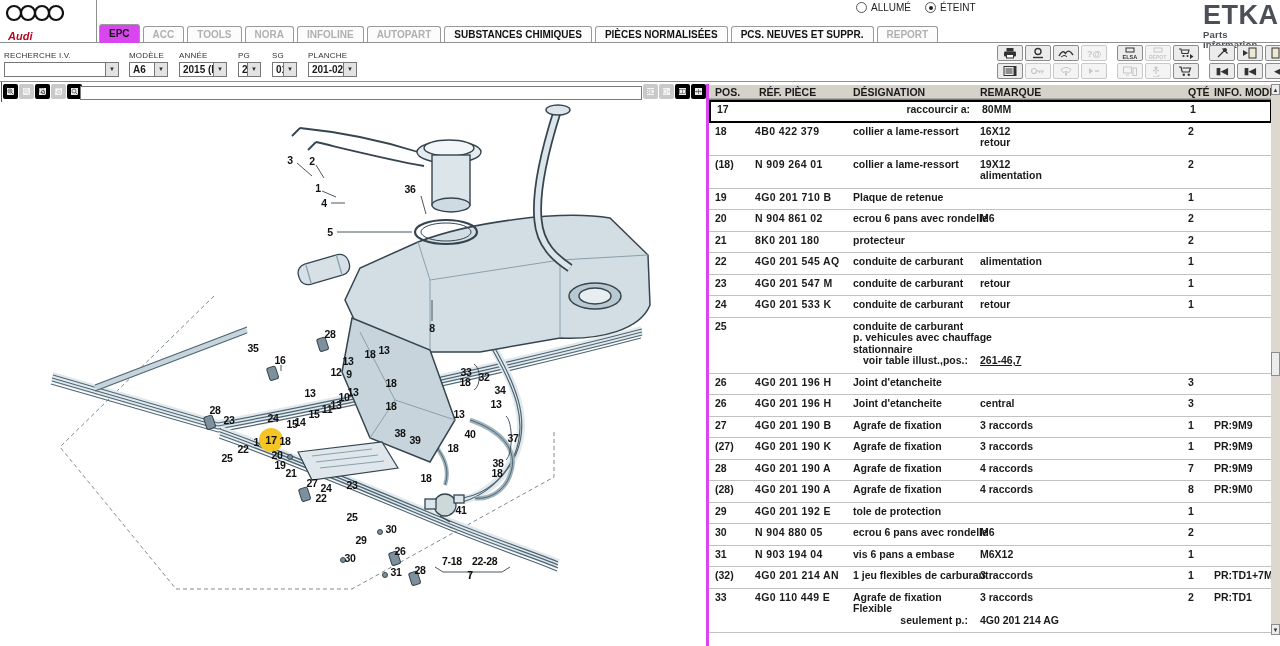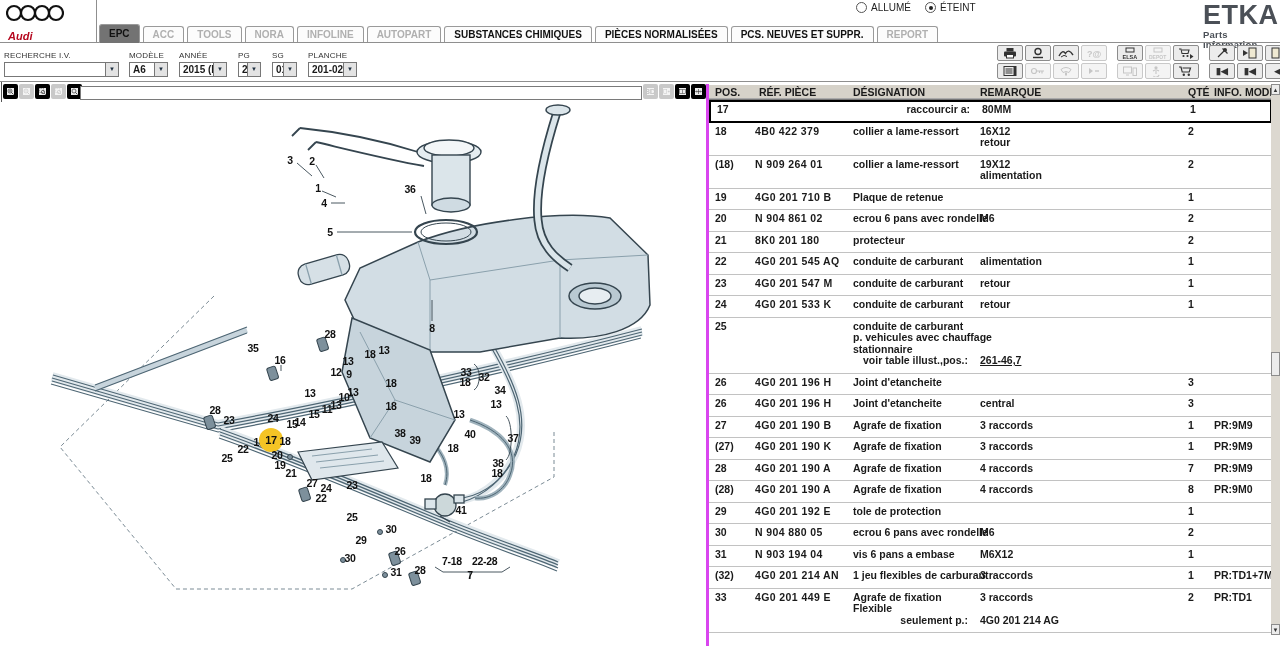--- a/index.html
+++ b/index.html
@@ -14,21 +14,21 @@
   #etka-title{font-size:27px;font-weight:bold;letter-spacing:.5px;}
   #etka-sub{font-size:9.5px;font-weight:bold;margin-top:1px;letter-spacing:.2px;}
   #radio-group{position:absolute;left:856px;top:2px;display:flex;gap:14px;font-size:10px;color:#222;}
   .radio-item{display:flex;align-items:center;gap:4px;cursor:default;}
   .rdot{width:9px;height:9px;border:1px solid #555;border-radius:50%;background:#fff;display:inline-flex;align-items:center;justify-content:center;}
   .rdot .inner{width:4px;height:4px;border-radius:50%;background:#222;}
   
   #tab-bar{position:absolute;left:99px;top:25px;display:flex;align-items:flex-end;gap:3px;height:18px;}
   .tab{border:1px solid #9a9a9a;border-bottom:none;border-radius:3px 3px 0 0;background:#fcfcfc;
        font-size:10px;font-weight:bold;padding:2px 9px 2px 9px;height:12px;line-height:12px;color:#111;}
-  .tab.active{background:#737373;height:14px;line-height:14px;position:relative;z-index:2;box-shadow:0 2px 0 #fff;}
+  .tab.active{background:#d946ef;height:14px;line-height:14px;position:relative;z-index:2;box-shadow:0 2px 0 #fff;}
   .tab.disabled{color:#b0b0b0;}
   
   .ctl-label{font-size:8px;color:#333;letter-spacing:.2px;}
   .combo{display:flex;border:1px solid #777;background:#fff;height:13px;align-items:stretch;}
   .combo .cval{flex:1;font-size:10px;font-weight:bold;padding:0 3px;line-height:13px;white-space:nowrap;overflow:hidden;}
   .combo .carrow{width:12px;background:#e3e3e3;border-left:1px solid #777;font-size:6px;line-height:13px;text-align:center;color:#234;}
   #search-group{position:absolute;left:4px;top:51px;width:115px;}
   #field-row{position:absolute;left:129px;top:51px;display:flex;}
   .fgroup{margin-right:11px;}
   
@@ -878,21 +878,21 @@
             <div class="ln">1</div>
           </div>
           <div class="c-info">
             <div class="ln">PR:TD1+7MM</div>
           </div>
         </div>
         <div class="trow tgrid">
           <div class="c-pos">
             <div class="ln">33</div>
           </div>
-          <div class="c-ref"><div class="ln">4G0 201 449 E</div></div>
+          <div class="c-ref"><div class="ln">4G0 110 449 E</div></div>
           <div class="c-des">
             <div class="ln">Agrafe de fixation</div>
             <div class="ln">Flexible</div>
             <div class="ln note-label">seulement p.:</div>
           </div>
           <div class="c-rem">
             <div class="ln">3 raccords</div>
             <div class="ln"></div>
             <div class="ln">4G0 201 214 AG</div>
           </div>

